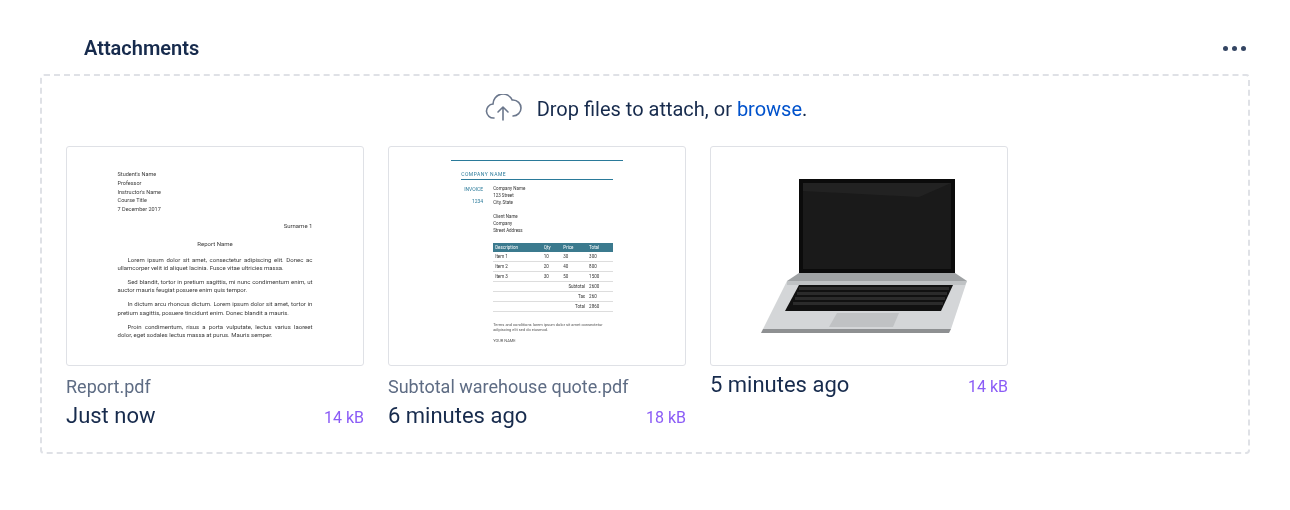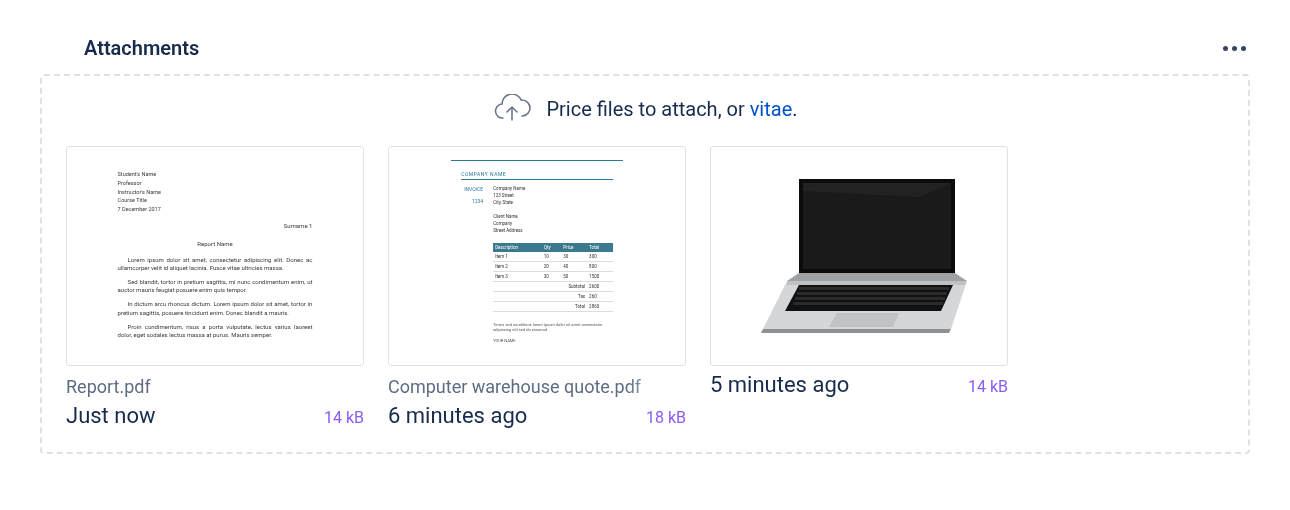--- a/index.html
+++ b/index.html
@@ -153,21 +153,21 @@
 </div>
 
 <div class="dropzone">
 
   <div class="drop-row">
     <svg width="40" height="30" viewBox="0 0 40 30">
       <path d="M30 22a8 8 0 0 0 0-16 8 8 0 0 0-.8.05A10 10 0 0 0 10 10a7 7 0 0 0 1 14" fill="none" stroke="#6B778C" stroke-width="1.6" stroke-linecap="round"></path>
       <path d="M20 26V13m0 0l-5 5m5-5l5 5" fill="none" stroke="#6B778C" stroke-width="1.6" stroke-linecap="round" stroke-linejoin="round"></path>
     </svg>
     <div class="drop-text">
-      <span>Price files to attach, or </span><a href="#">vitae</a><span>.</span>
+      <span>Drop files to attach, or </span><a href="#">browse</a><span>.</span>
     </div>
   </div>
 
   <div class="cards">
 
     <div class="card">
       <div class="thumb">
         <div class="doc-page">
           <div class="left">Student's Name<br>Professor<br>Instructor's Name<br>Course Title<br>7 December 2017</div>
           <div class="hdr">
@@ -236,21 +236,21 @@
                       <td colspan="3" style="text-align:right">Total</td>
                       <td>2860</td>
                     </tr>
               </tbody>
                 </table>
               <div class="foot">Terms and conditions lorem ipsum dolor sit amet consectetur adipiscing elit sed do eiusmod.<br><br>YOUR NAME</div>
             </div>
           </div>
         </div>
       </div>
-      <div class="card-name">Computer warehouse quote.pdf</div>
+      <div class="card-name">Subtotal warehouse quote.pdf</div>
       <div class="meta-row">
         <div class="card-time">6 minutes ago</div>
         <div class="card-size">18 kB</div>
       </div>
     </div>
 
     <div class="card">
       <div class="thumb">
         <svg class="laptop-svg" viewBox="0 0 240 170">
 

